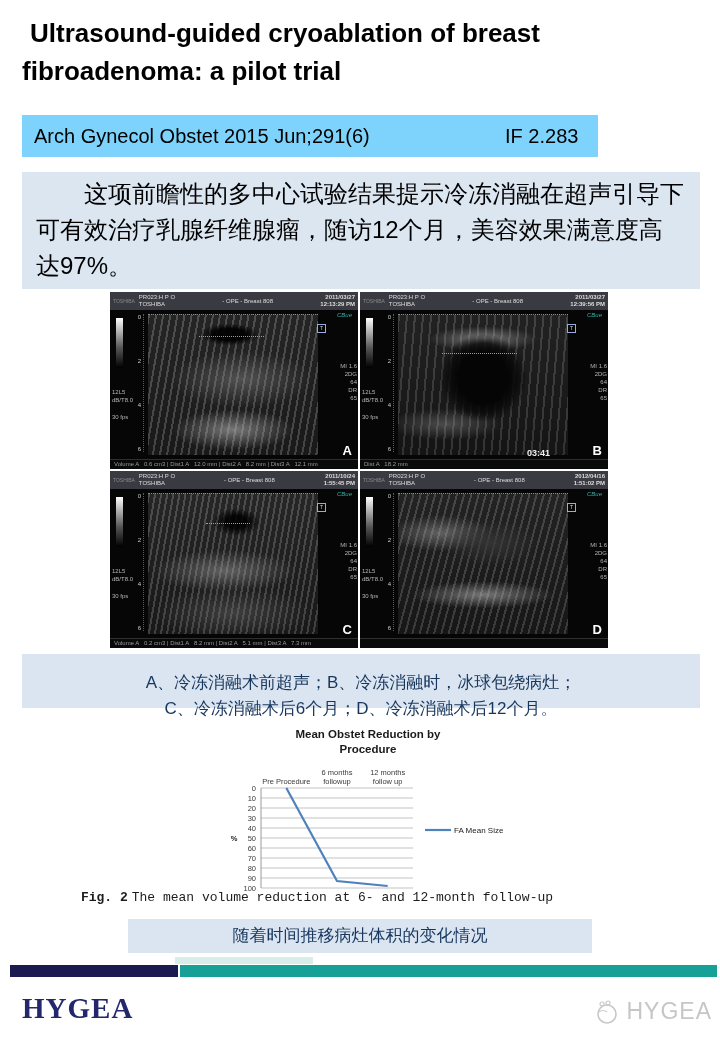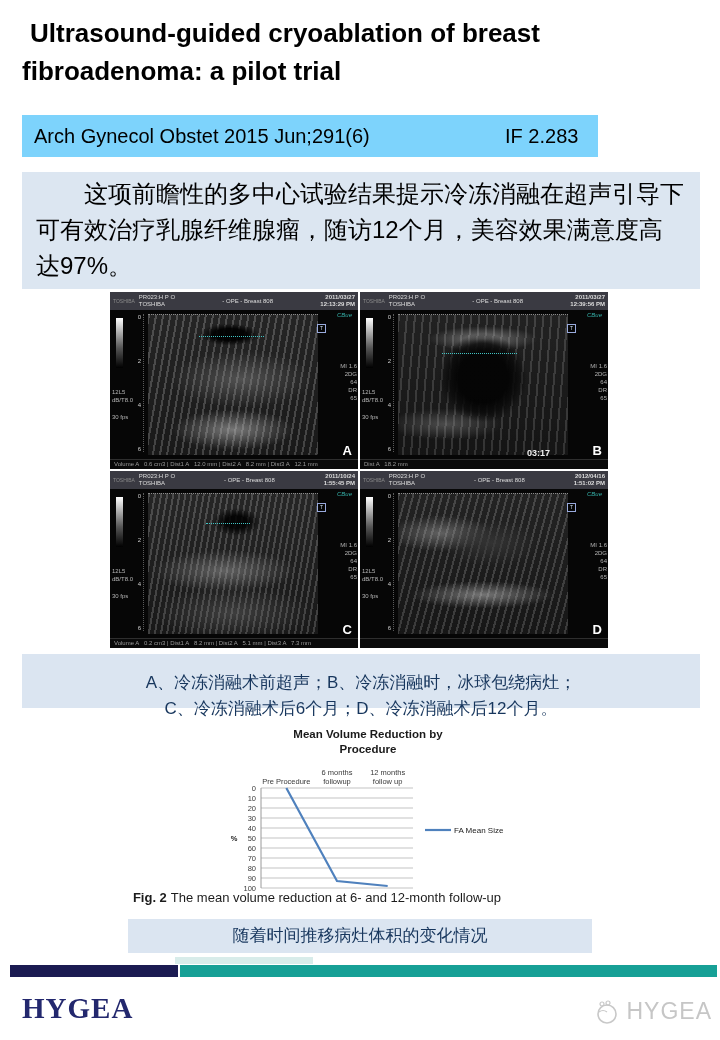--- a/index.html
+++ b/index.html
@@ -80,21 +80,21 @@
   .fig-caption-box{position:absolute;left:22px;top:654px;width:678px;height:54px;background:#dbe5f1;
                    color:#17365d;font-size:17px;line-height:26px;text-align:center;padding-top:16px;
                    box-sizing:border-box;}
 
   
   .chart-wrap{position:absolute;left:203px;top:727px;width:330px;}
   .chart-title{font-size:11.5px;font-weight:bold;color:#1a1a1a;text-align:center;line-height:15px;
                font-family:"Liberation Sans",sans-serif;}
   .chart-svg{display:block;margin-top:1px;}
   .fig2-caption{position:absolute;left:0;top:890px;width:634px;text-align:center;
-                font-family:Liberation Sans, sans-serif;font-size:13px;color:#1c1c1c;}
+                font-family:Liberation Mono, monospace;font-size:13px;color:#1c1c1c;}
   .fig2-caption b{margin-right:4px;}
 
   
   .bottom-bar{position:absolute;left:128px;top:919px;width:464px;height:34px;background:#dbe5f1;
               color:#17365d;font-size:17px;line-height:34px;text-align:center;}
 
   
   .accent-strip{position:absolute;left:175px;top:957px;width:138px;height:7px;background:#d8ecea;}
   .navy-bar{position:absolute;left:10px;top:965px;width:168px;height:12px;background:#1b1b52;}
   .teal-bar{position:absolute;left:180px;top:965px;width:537px;height:12px;background:#17a096;}
@@ -182,21 +182,21 @@
         <div class="scan scan-b">
           <div class="caliper" style="left:26%;top:27%;width:44%;"></div>
         </div>
         <div class="right-labels">MI 1.6
 2DG
 64
 DR
 65</div>
         <span class="scanner-brand">CBue</span>
         <span class="t-icon">T</span>
-        <span class="timer">03:17</span>
+        <span class="timer">03:41</span>
         <span class="panel-letter">B</span>
       </div>
       <div class="meas-bar">Dist A   18.2 mm</div>
     </div>
 
     <div class="us-panel">
       <div class="us-head">
         <span class="vendor-corner">TOSHIBA</span>
         <span class="probe">PR023:H P    O
 TOSHIBA</span>
@@ -263,21 +263,21 @@
       <div class="meas-bar"></div>
     </div>
   </div>
 
   <div class="fig-caption-box">
     <div>A、冷冻消融术前超声；B、冷冻消融时，冰球包绕病灶；</div>
     <div>C、冷冻消融术后6个月；D、冷冻消融术后12个月。</div>
   </div>
 
   <div class="chart-wrap">
-    <div class="chart-title">Mean Volume Reduction by</div>
+    <div class="chart-title">Mean Obstet Reduction by</div>
     <div class="chart-title">Procedure</div>
     <svg class="chart-svg" width="330" height="140">
         <line x1="58" y1="30" x2="210" y2="30" stroke="#c3c3c3" stroke-width="1"></line>
         <text x="53" y="32.5" text-anchor="end" font-size="7.5" fill="#3a3a3a" font-family="Liberation Sans, sans-serif">0</text>
         <line x1="58" y1="40" x2="210" y2="40" stroke="#c3c3c3" stroke-width="1"></line>
         <text x="53" y="42.5" text-anchor="end" font-size="7.5" fill="#3a3a3a" font-family="Liberation Sans, sans-serif">10</text>
         <line x1="58" y1="50" x2="210" y2="50" stroke="#c3c3c3" stroke-width="1"></line>
         <text x="53" y="52.5" text-anchor="end" font-size="7.5" fill="#3a3a3a" font-family="Liberation Sans, sans-serif">20</text>
         <line x1="58" y1="60" x2="210" y2="60" stroke="#c3c3c3" stroke-width="1"></line>
         <text x="53" y="62.5" text-anchor="end" font-size="7.5" fill="#3a3a3a" font-family="Liberation Sans, sans-serif">30</text>

